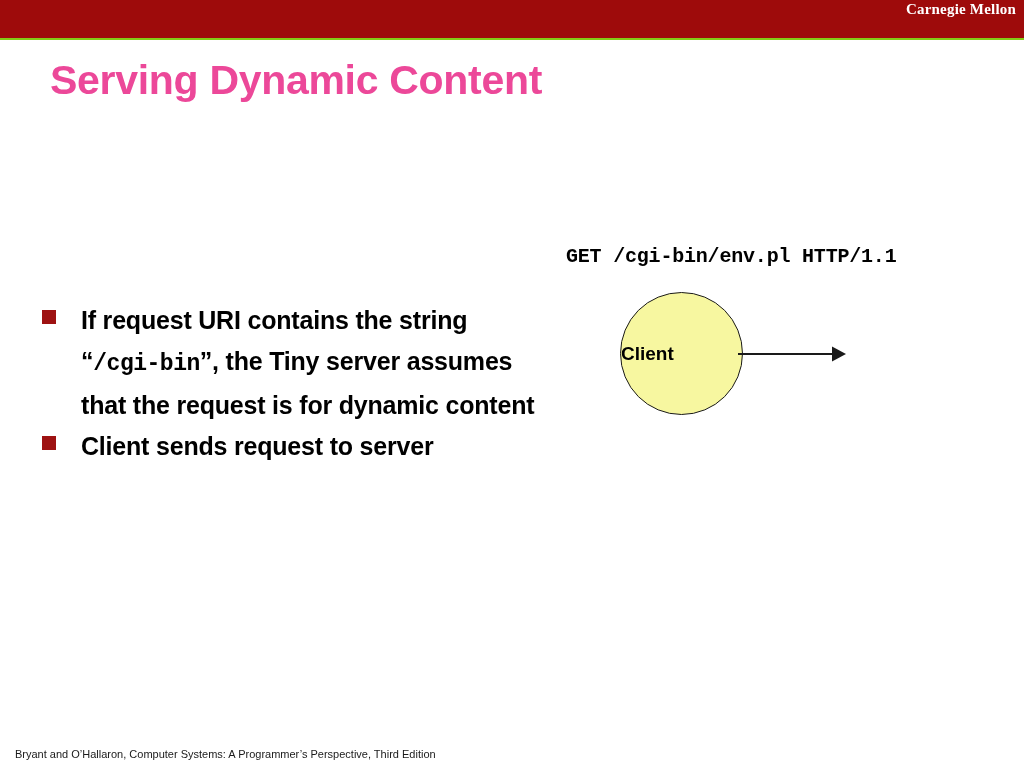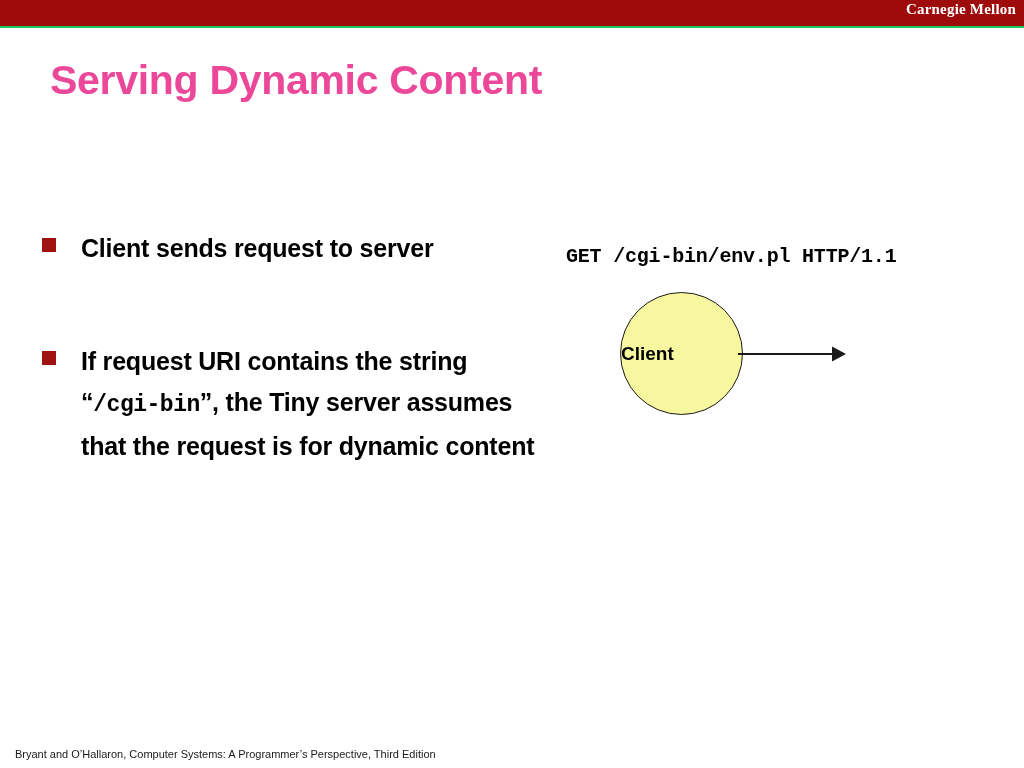--- a/index.html
+++ b/index.html
@@ -14,23 +14,23 @@
     overflow: hidden;
     position: relative;
   }
 
   
   .banner {
     position: absolute;
     left: 0;
     top: 0;
     width: 1024px;
-    height: 28px;
+    height: 40px;
     background: #9e0b0b;
-    border-bottom: 2px solid #22c55e;
+    border-bottom: 2px solid #84cc16;
     box-sizing: border-box;
   }
   .banner-title {
     position: absolute;
     right: 8px;
     top: 1px;
     color: #ffffff;
     font-family: "Liberation Serif", serif;
     font-weight: bold;
     font-size: 15px;
@@ -158,28 +158,28 @@
 <body>
 
 <div class="banner">
   <div class="banner-title">Carnegie Mellon</div>
 </div>
 
 <div class="slide-title">Serving Dynamic Content</div>
 
 <div class="bullets">
 
+  <div class="bullet-row second">
+    <span class="bullet-marker"></span>
+    <span class="bullet-text"><span>If request URI contains the string “</span><span class="mono-inline">/cgi-bin</span><span>”, the Tiny server assumes that the request is for dynamic content</span></span>
+  </div>
+
   <div class="bullet-row">
     <span class="bullet-marker"></span>
     <span class="bullet-text">Client sends request to server</span>
-  </div>
-
-  <div class="bullet-row second">
-    <span class="bullet-marker"></span>
-    <span class="bullet-text"><span>If request URI contains the string “</span><span class="mono-inline">/cgi-bin</span><span>”, the Tiny server assumes that the request is for dynamic content</span></span>
   </div>
 
 </div>
 
 <div class="request-line">GET /cgi-bin/env.pl HTTP/1.1</div>
 
 <div class="diagram">
 
   <div class="node-circle client">
     <span class="node-label">Client</span>

